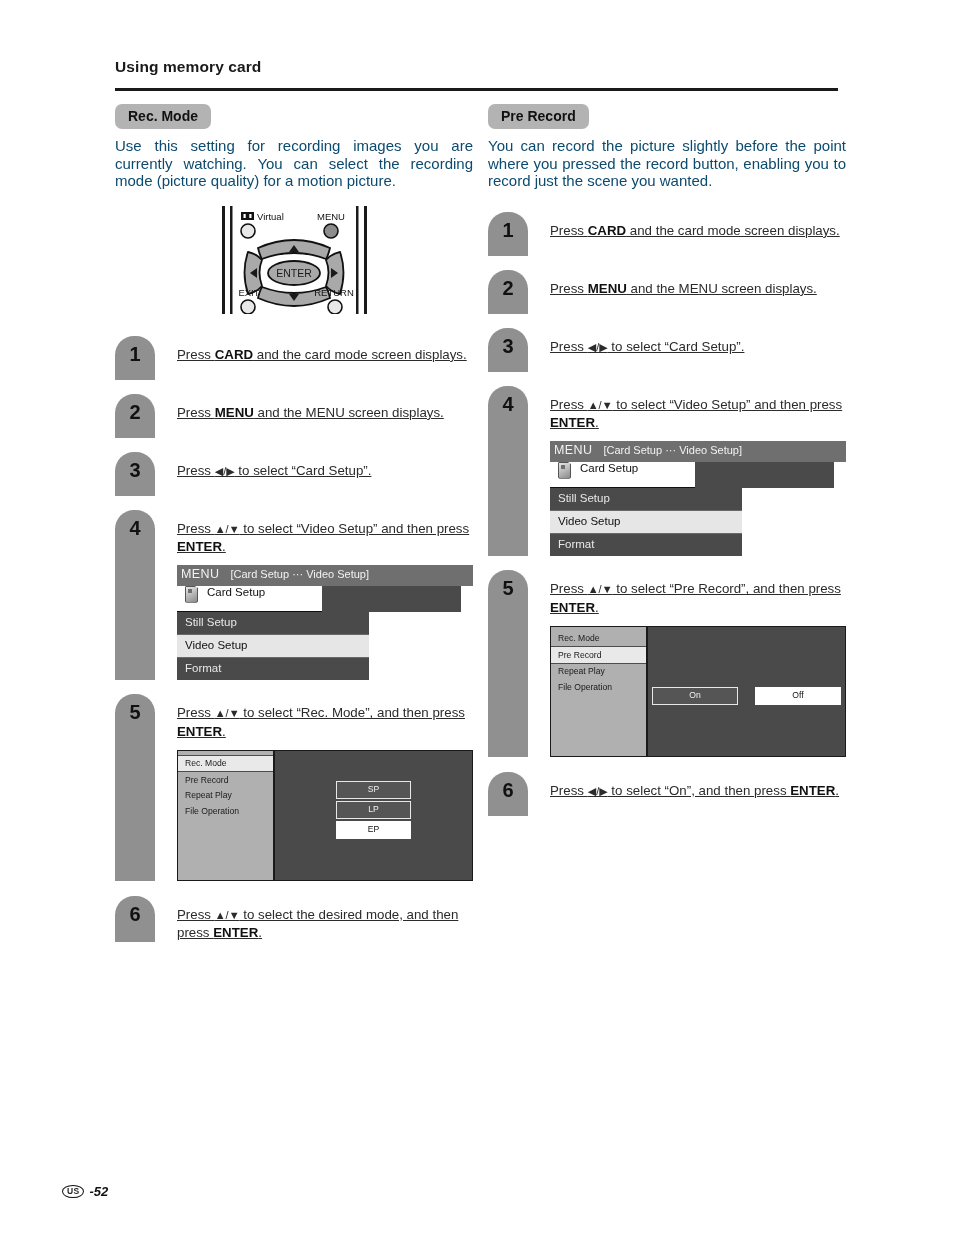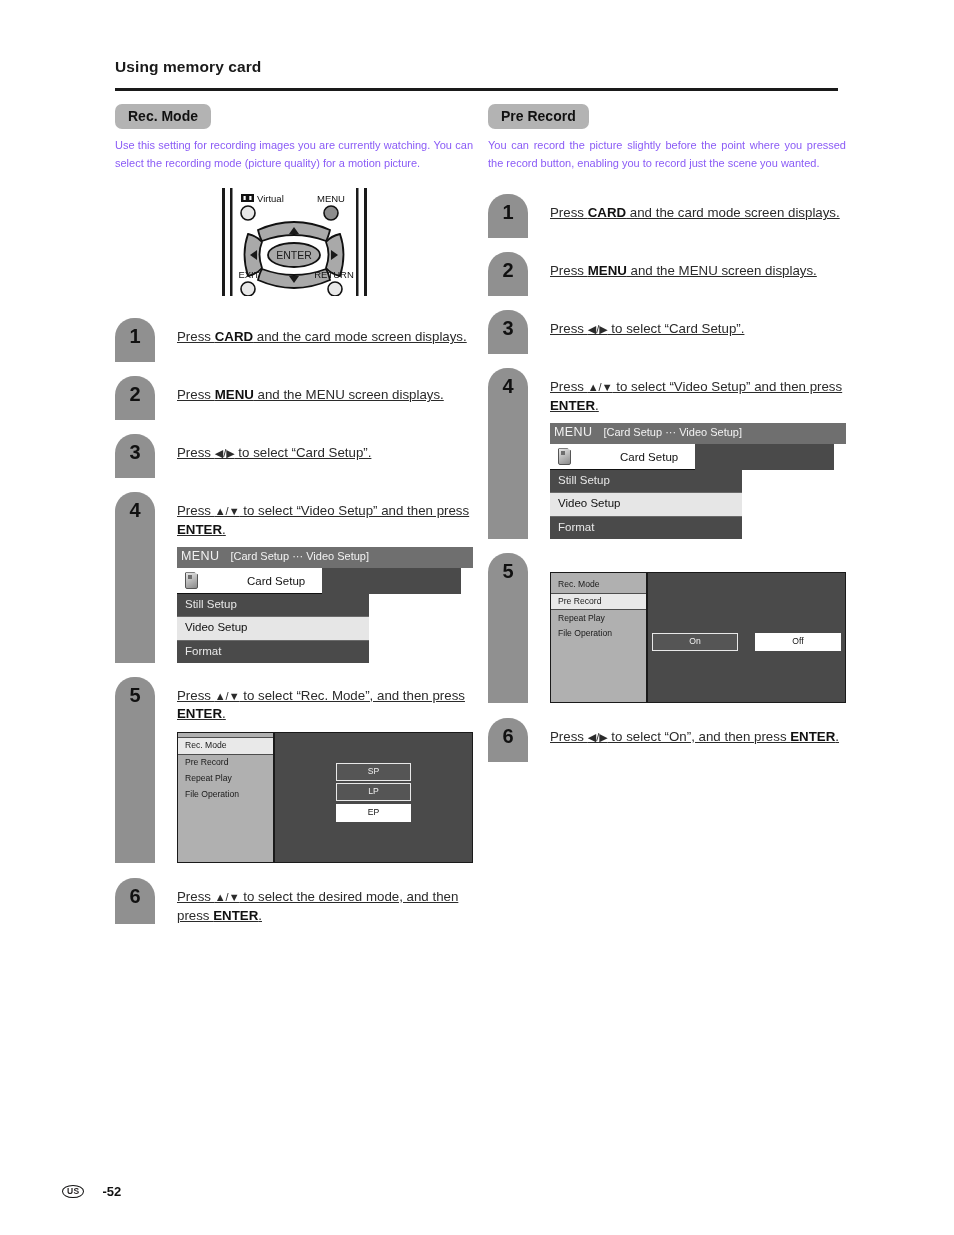--- a/index.html
+++ b/index.html
@@ -22,22 +22,22 @@
   .col-left{left:115px;}
   .col-right{left:488px;}
 
   
   .pill{
     display:inline-block;background:#b3b3b3;color:#111;
     font-size:14px;font-weight:bold;border-radius:7px;
     padding:5px 13px 6px 13px;line-height:1;
   }
   .intro{
-    margin:8px 0 16px 0;font-size:11px;line-height:17.6px;
-    text-align:justify;color:#8b5cf6;
+    margin:8px 0 16px 0;font-size:15px;line-height:17.6px;
+    text-align:justify;color:#0c4a6e;
   }
 
   
   .step{position:relative;display:flex;align-items:flex-start;}
   .badge{
     width:40px;flex:0 0 40px;
     align-self:stretch;
     background:#909090;
     border-radius:19px 19px 0 0;
     color:#111;font-size:20px;font-weight:bold;
@@ -56,22 +56,22 @@
   .osd-menu{margin-top:9px;}
   .osd-titlebar{
     background:#6f6f6f;color:#f2f2f2;font-size:11.5px;
     padding:3px 0 4px 4px;line-height:1.1;white-space:nowrap;
   }
   .osd-titlebar .mlabel{font-size:12.5px;letter-spacing:.4px;}
   .osd-titlebar .mpath{font-size:11px;margin-left:11px;}
   .osd-tabrow{display:flex;height:26px;}
   .osd-tab-active{
     background:#ffffff;color:#111;font-size:11.5px;
-    display:flex;align-items:center;padding-left:8px;width:145px;
-    box-sizing:border-box;border-bottom:1px solid #111;gap:40px;
+    display:flex;align-items:flex-start;padding-left:8px;width:145px;
+    box-sizing:border-box;border-bottom:1px solid #111;
   }
   .card-icon{
     width:11px;height:15px;margin-right:9px;position:relative;
     background:linear-gradient(150deg,#e9e9e9 0%,#bdbdbd 45%,#8a8a8a 100%);
     border:1px solid #555;border-radius:1px 1px 2px 2px;
     clip-path:polygon(0 0,72% 0,100% 14%,100% 100%,0 100%);
   }
   .card-icon:after{
     content:"";position:absolute;left:2px;top:2px;width:4px;height:4px;
     background:#6e6e6e;
@@ -113,21 +113,21 @@
   .remote-wrap{margin:12px auto 0 auto;width:168px;height:108px;position:relative;}
 
   
   .footer{position:absolute;left:62px;top:1184px;display:flex;align-items:center;}
   .us-oval{
     display:inline-block;border:1.6px solid #111;border-radius:50%;
     font-size:8.5px;font-weight:bold;padding:1px 4px 1.5px 4px;line-height:1;
     letter-spacing:.3px;
     text-align:right;
   }
-  .pgnum{font-size:13px;font-weight:bold;margin-left:18px;color:#111;}
+  .pgnum{font-size:13px;font-weight:bold;margin-left:5px;color:#111;font-style:italic;}
 </style>
 </head>
 <body>
 
 <div class="page">
 
   <div class="page-head">
     <h1>Using memory card</h1>
   </div>
   <div class="head-rule"></div>
@@ -309,20 +309,21 @@
             <div class="osd-row sel">Video Setup</div>
             <div class="osd-row">Format</div>
           </div>
         </div>
       </div>
     </div>
 
     <div class="step" style="margin-top:14px;">
       <div class="badge">5</div>
       <div class="step-body">
+        <div class="step-text nojust">Press <span class="arr">▲/▼</span> to select “Pre Record”, and then press <b>ENTER</b>.</div>
 
         <div class="osd-sub" style="height:129px;">
           <div class="osd-sub-left">
             <div class="osd-sub-item">Rec. Mode</div>
             <div class="osd-sub-item sel">Pre Record</div>
             <div class="osd-sub-item">Repeat Play</div>
             <div class="osd-sub-item">File Operation</div>
           </div>
           <div class="osd-sub-right">
             <div class="opt-row" style="top:60px;">

